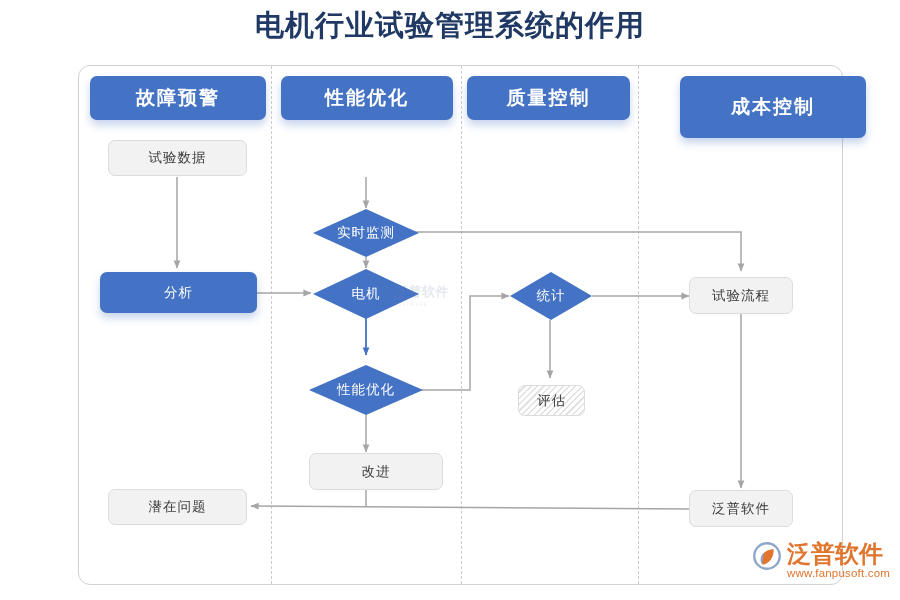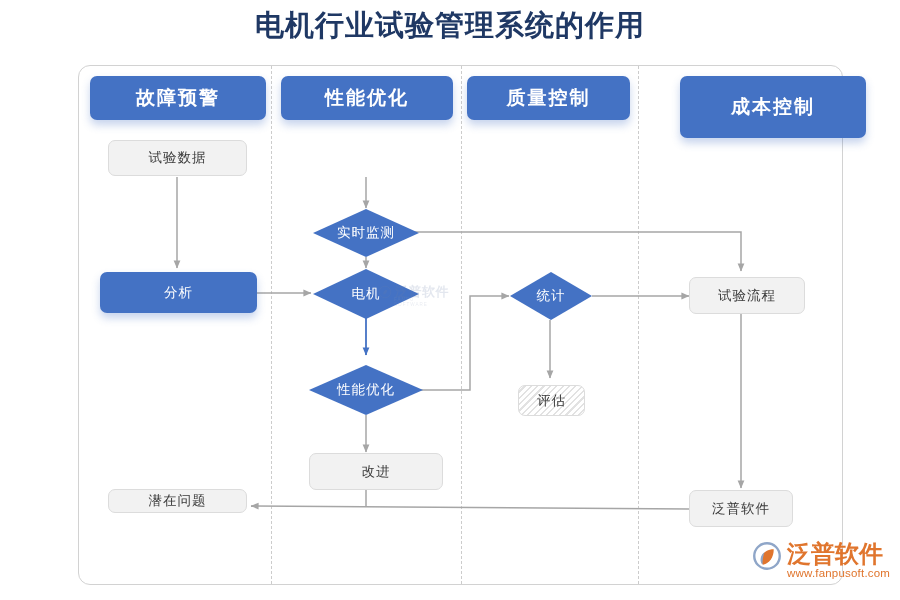--- a/index.html
+++ b/index.html
@@ -202,21 +202,21 @@
   </div>
 
   <div class="node" style="left:108px;top:140px;width:139px;height:36px;">
     <span>试验数据</span>
   </div>
 
   <div class="proc" style="left:100px;top:272px;width:157px;height:41px;">
     <span>分析</span>
   </div>
 
-  <div class="node" style="left:108px;top:489px;width:139px;height:24px;">
+  <div class="node" style="left:108px;top:489px;width:139px;height:36px;">
     <span>潜在问题</span>
   </div>
 
 
   <div class="diamond" style="left:313px;top:209px;width:106px;height:48px;">
     <span class="dshape"></span>
     <span class="dtext">实时监测</span>
   </div>
 
   <div class="diamond" style="left:313px;top:269px;width:106px;height:50px;">
@@ -235,21 +235,21 @@
 
   <div class="diamond" style="left:510px;top:272px;width:82px;height:48px;">
     <span class="dshape"></span>
     <span class="dtext">统计</span>
   </div>
 
   <div class="node hatched" style="left:518px;top:385px;width:67px;height:31px;">
     <span>评估</span>
   </div>
 
-  <div class="node" style="left:689px;top:277px;width:116px;height:37px;">
+  <div class="node" style="left:689px;top:277px;width:104px;height:37px;">
     <span>试验流程</span>
   </div>
 
   <div class="node" style="left:689px;top:490px;width:104px;height:37px;">
     <span>泛普软件</span>
   </div>
 
   <div class="wm">
     <svg width="14" height="14" viewBox="0 0 24 24">
       <path d="M12 2a10 10 0 1 0 0 20 10 10 0 0 0 0-20z" fill="none" stroke="#6b7fa8" stroke-width="1.6"></path>

